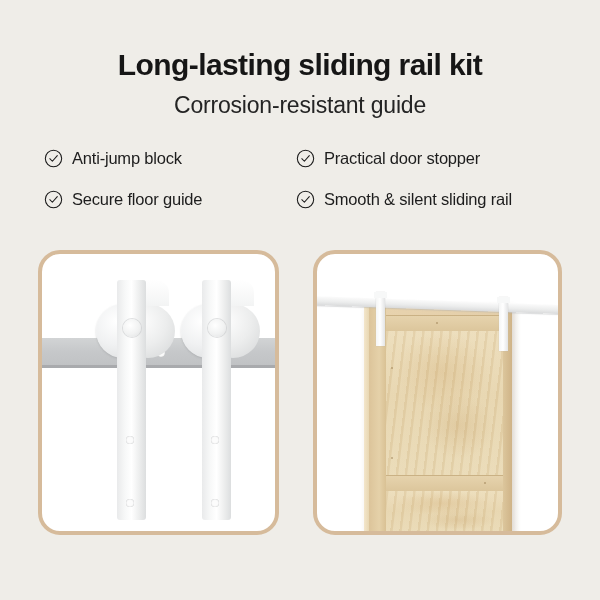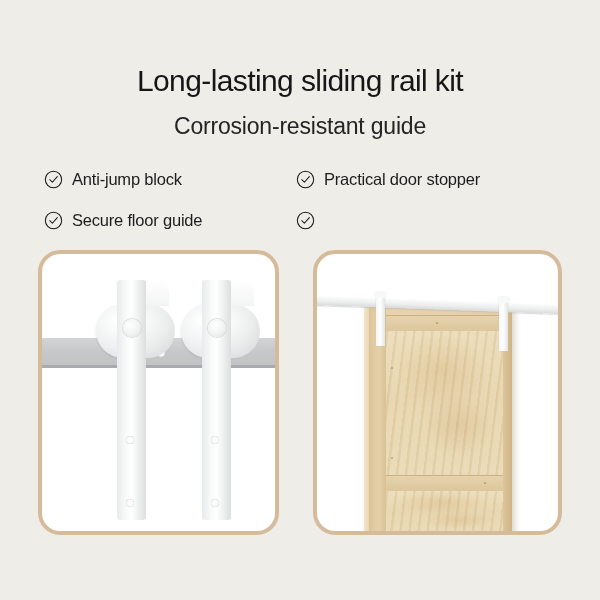--- a/index.html
+++ b/index.html
@@ -16,25 +16,25 @@
     position: relative;
   }
 
   
   .header {
     padding-top: 49px;
     text-align: center;
   }
   .title {
     font-size: 30px;
-    font-weight: normal;
+    font-weight: bold;
     letter-spacing: -0.6px;
     line-height: 1.05;
     color: #161616;
-    margin: 16px;
+    margin: 0;
   }
   .subtitle {
     font-size: 23px;
     font-weight: normal;
     letter-spacing: -0.2px;
     color: #242424;
     margin: 11px 0 0 0;
   }
 
   
@@ -338,20 +338,21 @@
     <span class="feature-label">Secure floor guide</span>
   </div>
 
   <div class="feature">
     <span class="check-icon">
       <svg viewBox="0 0 20 20" width="19" height="19">
         <circle cx="10" cy="10" r="8.6" fill="none" stroke="#1a1a1a" stroke-width="1.1"></circle>
         <path d="M6.1 10.2 L8.8 12.9 L14.0 7.0" fill="none" stroke="#1a1a1a" stroke-width="1.1" stroke-linecap="round" stroke-linejoin="round"></path>
       </svg>
     </span>
+    <span class="feature-label">Smooth &amp; silent sliding rail</span>
   </div>
 
 </div>
 
 <div class="panels">
 
   <div class="panel panel-left">
     <div class="panel-inner">
 
       <div class="rail-bar"></div>

